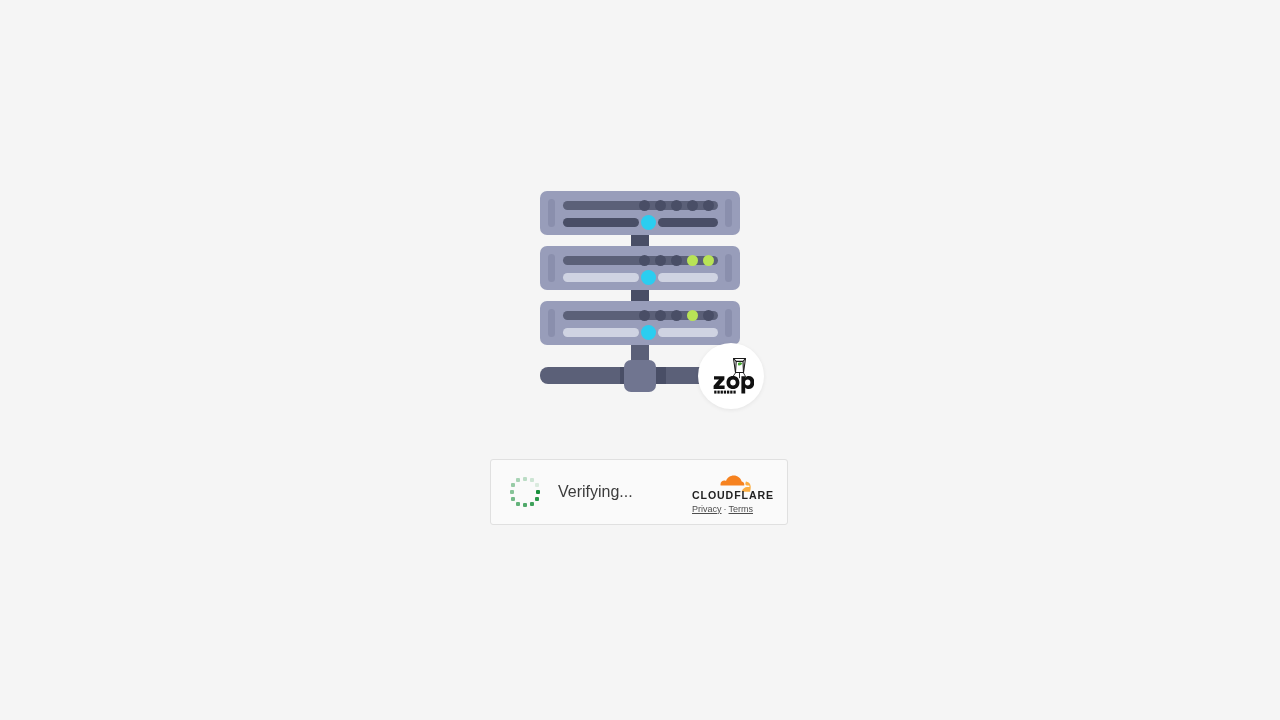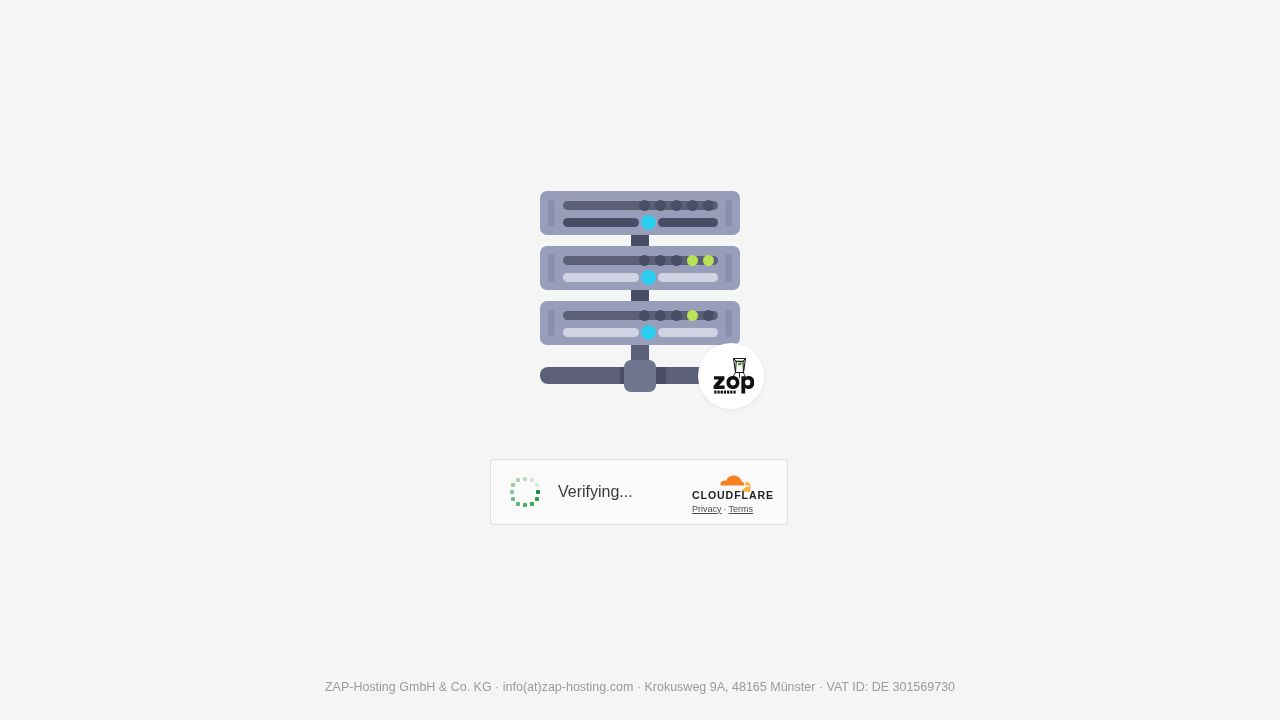--- a/index.html
+++ b/index.html
@@ -366,15 +366,14 @@
         <g fill="#222222" font-family="'Liberation Sans', sans-serif" font-size="10.6" font-weight="bold" letter-spacing="0.9">
           <text x="0" y="28">CLOUDFLARE</text>
         </g>
       </svg>
       <div id="cf-links">
         <a href="#">Privacy</a><span class="sep">·</span><a href="#">Terms</a>
       </div>
     </div>
   </div>
 
-  <div id="footer">ZAP-Hosting GmbH &amp; Co. KG · info(at)zap-hosting.com · Krokusweg 9A, 48165 Münster · VAT ID: DE 301569730</div>
 
 </div>
 
 </body></html>

